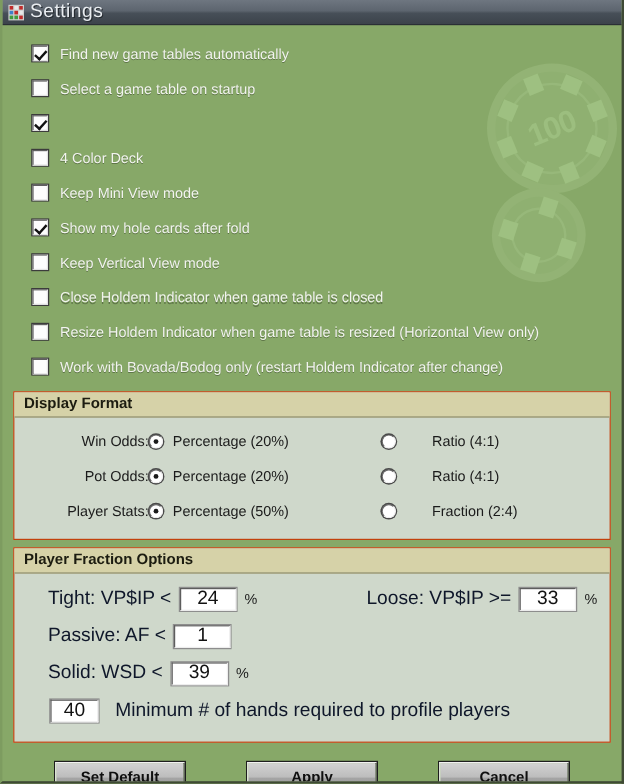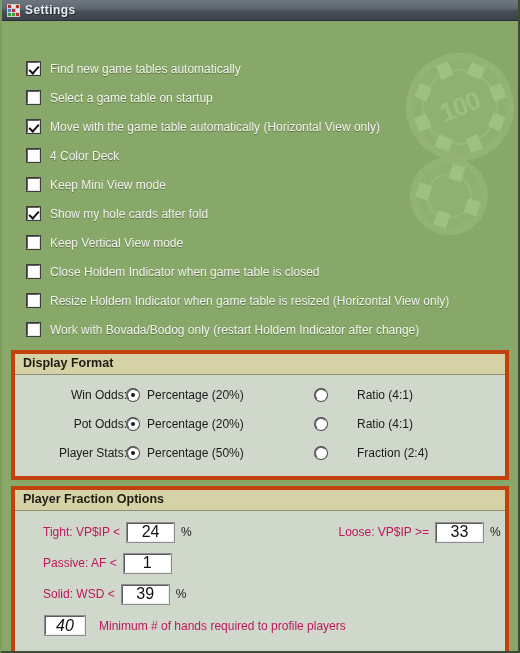--- a/index.html
+++ b/index.html
@@ -26,21 +26,21 @@
     box-sizing:border-box;
   }
   .title-icon{
     width:13px;height:13px;margin-left:5px;margin-right:5px;
     display:grid;grid-template-columns:1fr 1fr 1fr;grid-template-rows:1fr 1fr 1fr;
     gap:1px;background:#cfcfcf;padding:1px;box-sizing:border-box;
     flex:0 0 auto;
   }
   .title-icon i{display:block;}
   .title-text{
-    color:#e8ecf0;font-size:12px;font-weight:bold;
+    color:#e8ecf0;font-size:16px;font-weight:normal;
     letter-spacing:.4px;
     text-shadow:1px 1px 0 #262b31;
     line-height:1;
   }
   
   .wm{position:absolute;pointer-events:none;}
   .chip{
     position:absolute;border-radius:50%;
     background:#8fb071;
     border:7px solid #93b375;
@@ -54,21 +54,21 @@
     position:absolute;width:13px;height:15px;background:#9ec081;
   }
   .chip-label{
     position:absolute;left:0;right:0;top:50%;transform:translateY(-50%);
     text-align:center;font-size:26px;font-weight:bold;color:#9cbe7f;
     font-family:"Liberation Sans",sans-serif;letter-spacing:-1px;
   }
   .chip1{width:108px;height:108px;left:404px;top:32px;transform:rotate(-22deg);}
   .chip2{width:78px;height:78px;left:408px;top:136px;transform:rotate(18deg);}
   
-  .checklist{position:relative;padding-top:9px;margin-top:24px;}
+  .checklist{position:relative;padding-top:9px;}
   .chkrow{
     display:flex;align-items:center;height:29px;padding-left:25px;
   }
   .chk{
     width:13px;height:13px;flex:0 0 auto;margin-right:10px;
     background:#fdfdfd;
     border-top:1px solid #5f5f5f;border-left:1px solid #5f5f5f;
     border-right:1px solid #e4e4e4;border-bottom:1px solid #e4e4e4;
     box-shadow:0 0 0 1px #3c3c3c;
     position:relative;box-sizing:border-box;
@@ -80,21 +80,21 @@
     transform:rotate(42deg);
   }
   .chklabel{
     color:#f2f4ef;font-size:12px;line-height:1;
     text-shadow:0 1px 0 rgba(60,75,45,.55);
     white-space:nowrap;
   }
   
   .group{
     margin:6px 9px 0 9px;
-    border:4px solid #c2410c;
+    border:1px solid #c2410c;
     background:#cfd8cb;
     box-sizing:border-box;
   }
   .group-title{
     background:#d6d2a8;
     border-bottom:1px solid #8d8d6e;
     font-size:12.5px;font-weight:bold;color:#1c1c10;
     padding:3px 0 3px 8px;line-height:1.1;
   }
   .group-body{padding:6px 0 8px 0;}
@@ -115,37 +115,37 @@
   }
   .radio.on:after{
     content:"";position:absolute;left:3px;top:3px;width:4px;height:4px;
     border-radius:50%;background:#1a1a1a;
   }
   .opt{display:flex;align-items:center;font-size:12px;color:#1b1b1b;}
   .opt.col2{margin-left:auto;width:190px;gap:22px;}
   
   .ppbody{padding:6px 0 9px 0;}
   .pprow{display:flex;align-items:center;height:31px;padding-left:28px;}
-  .pplab{font-size:12px;color:#be185d;white-space:nowrap;}
+  .pplab{font-size:16px;color:#0f172a;white-space:nowrap;}
   .field{
     width:47px;height:19px;background:#ffffff;
     border-top:1px solid #5d5d5d;border-left:1px solid #5d5d5d;
     border-right:1px solid #ededed;border-bottom:1px solid #ededed;
     box-shadow:0 0 0 1px #8d8d8d;
     box-sizing:border-box;
     display:flex;align-items:center;justify-content:center;
     font-size:16px;color:#111;margin:0 7px;
     cursor:text;
   }
   .pct{font-size:12px;color:#1b1b1b;}
   .pp-left{display:flex;align-items:center;width:236px;}
   .pp-right{display:flex;align-items:center;}
   .pp-right .pplab{width:150px;text-align:right;}
   .minrow{display:flex;align-items:center;padding-left:30px;height:32px;}
-  .minrow .field{width:40px;margin-left:0;margin-right:14px;font-style:italic;}
+  .minrow .field{width:40px;margin-left:0;margin-right:14px;}
   
   .buttons{
     display:flex;justify-content:center;gap:52px;
     margin-top:16px;
   }
   .btn{
     width:108px;height:26px;
     background:linear-gradient(to bottom,#d2d2d2 0%,#bdbdbd 48%,#a4a4a4 52%,#9a9a9a 100%);
     border-top:1px solid #f1f1f1;border-left:1px solid #f1f1f1;
     border-right:1px solid #575757;border-bottom:1px solid #575757;
@@ -202,21 +202,20 @@
     <div class="chkrow">
       <span class="chk on"></span>
       <span class="chklabel">Find new game tables automatically</span>
     </div>
     <div class="chkrow">
       <span class="chk"></span>
       <span class="chklabel">Select a game table on startup</span>
     </div>
     <div class="chkrow">
       <span class="chk on"></span>
-      <span class="chklabel">Move with the game table automatically (Horizontal View only)</span>
     </div>
     <div class="chkrow">
       <span class="chk"></span>
       <span class="chklabel">4 Color Deck</span>
     </div>
     <div class="chkrow">
       <span class="chk"></span>
       <span class="chklabel">Keep Mini View mode</span>
     </div>
     <div class="chkrow">

